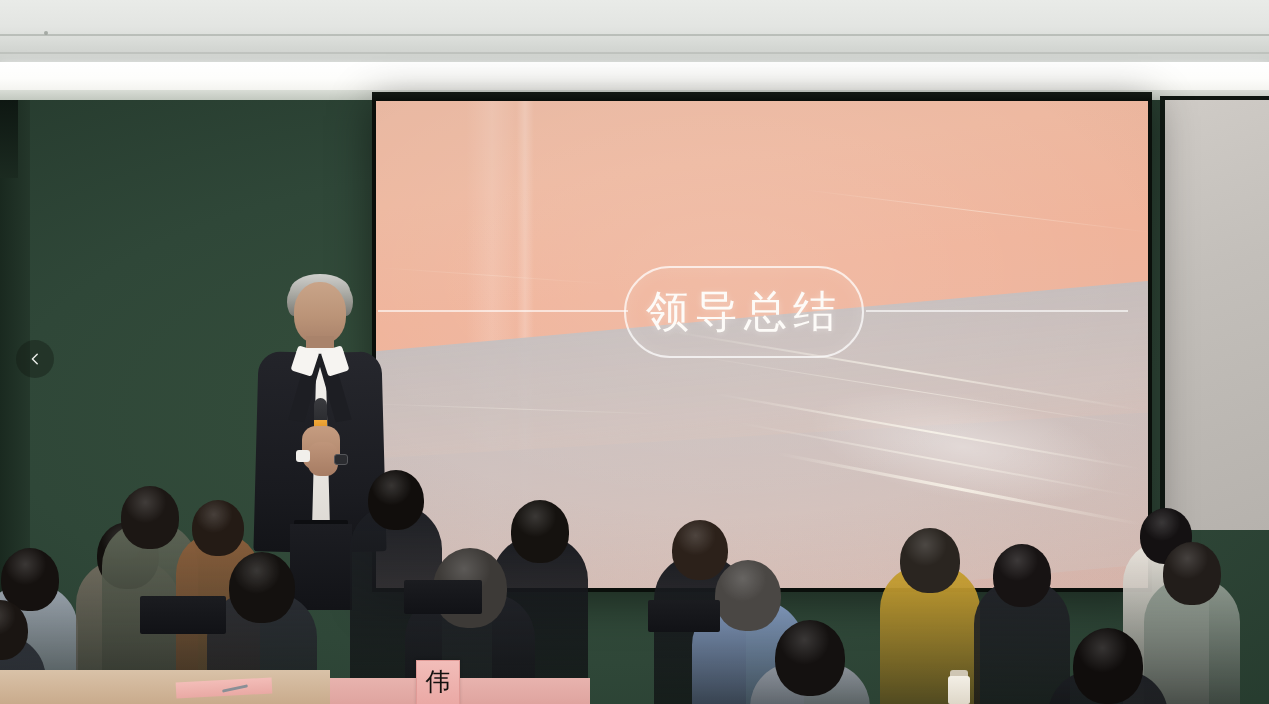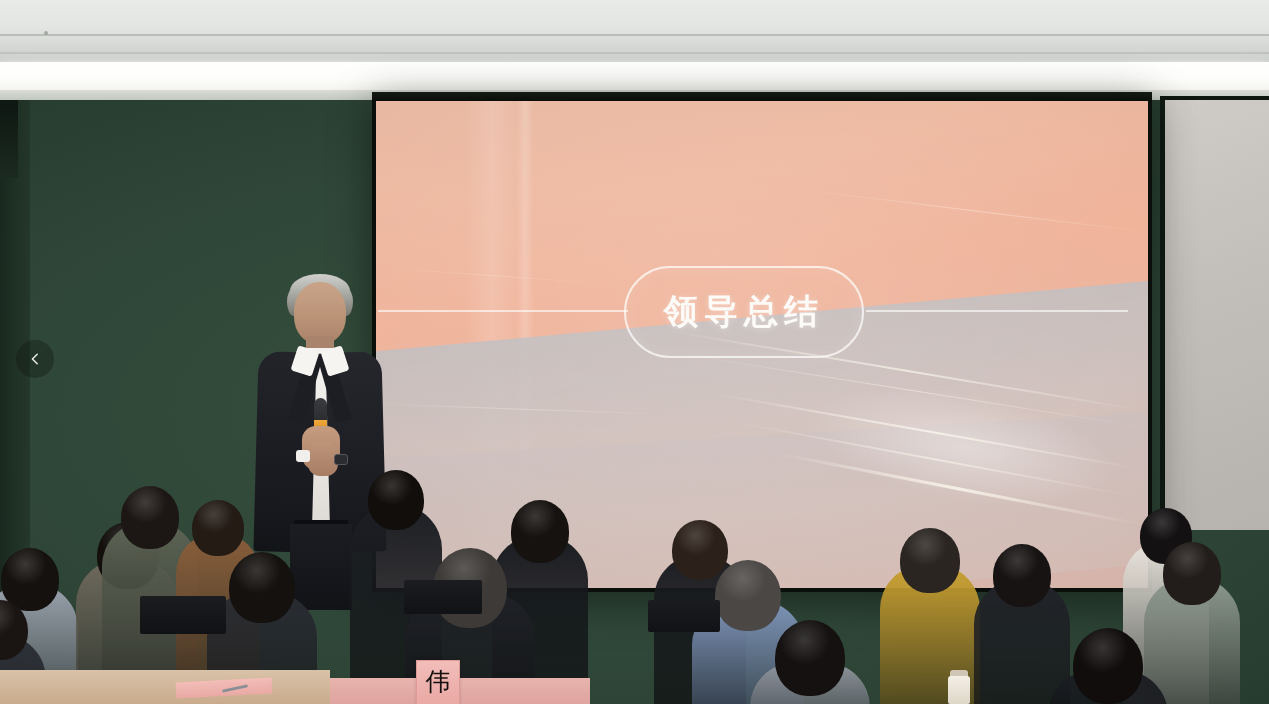--- a/index.html
+++ b/index.html
@@ -126,23 +126,23 @@
   .title-line.right{left:866px;width:262px;}
   .title-pill{
     position:absolute;left:624px;top:266px;width:236px;height:88px;
     border:2px solid rgba(255,255,255,.72);
     border-radius:46px;
     display:flex;align-items:center;justify-content:center;
     box-shadow:inset 0 0 18px rgba(255,255,255,.10);
   }
   .title-text{
     color:#fdfbf8;
-    font-size:34px;
+    font-size:43px;
     letter-spacing:6px;
-    font-weight:700;
+    font-weight:400;
     font-family:"DejaVu Sans","Liberation Sans",sans-serif;
     text-shadow:0 1px 6px rgba(255,255,255,.35);
     white-space:nowrap;
   }
 
   
   .speaker{position:absolute;left:246px;top:274px;width:146px;height:330px;}
   .sp-head{position:absolute;left:48px;top:8px;width:52px;height:62px;border-radius:48% 48% 44% 44%;
     background:linear-gradient(180deg,#c9a489 0%,#bb9478 55%,#a8816a 100%);}
   .sp-hair{position:absolute;left:44px;top:0px;width:60px;height:34px;border-radius:50% 50% 40% 40%;

